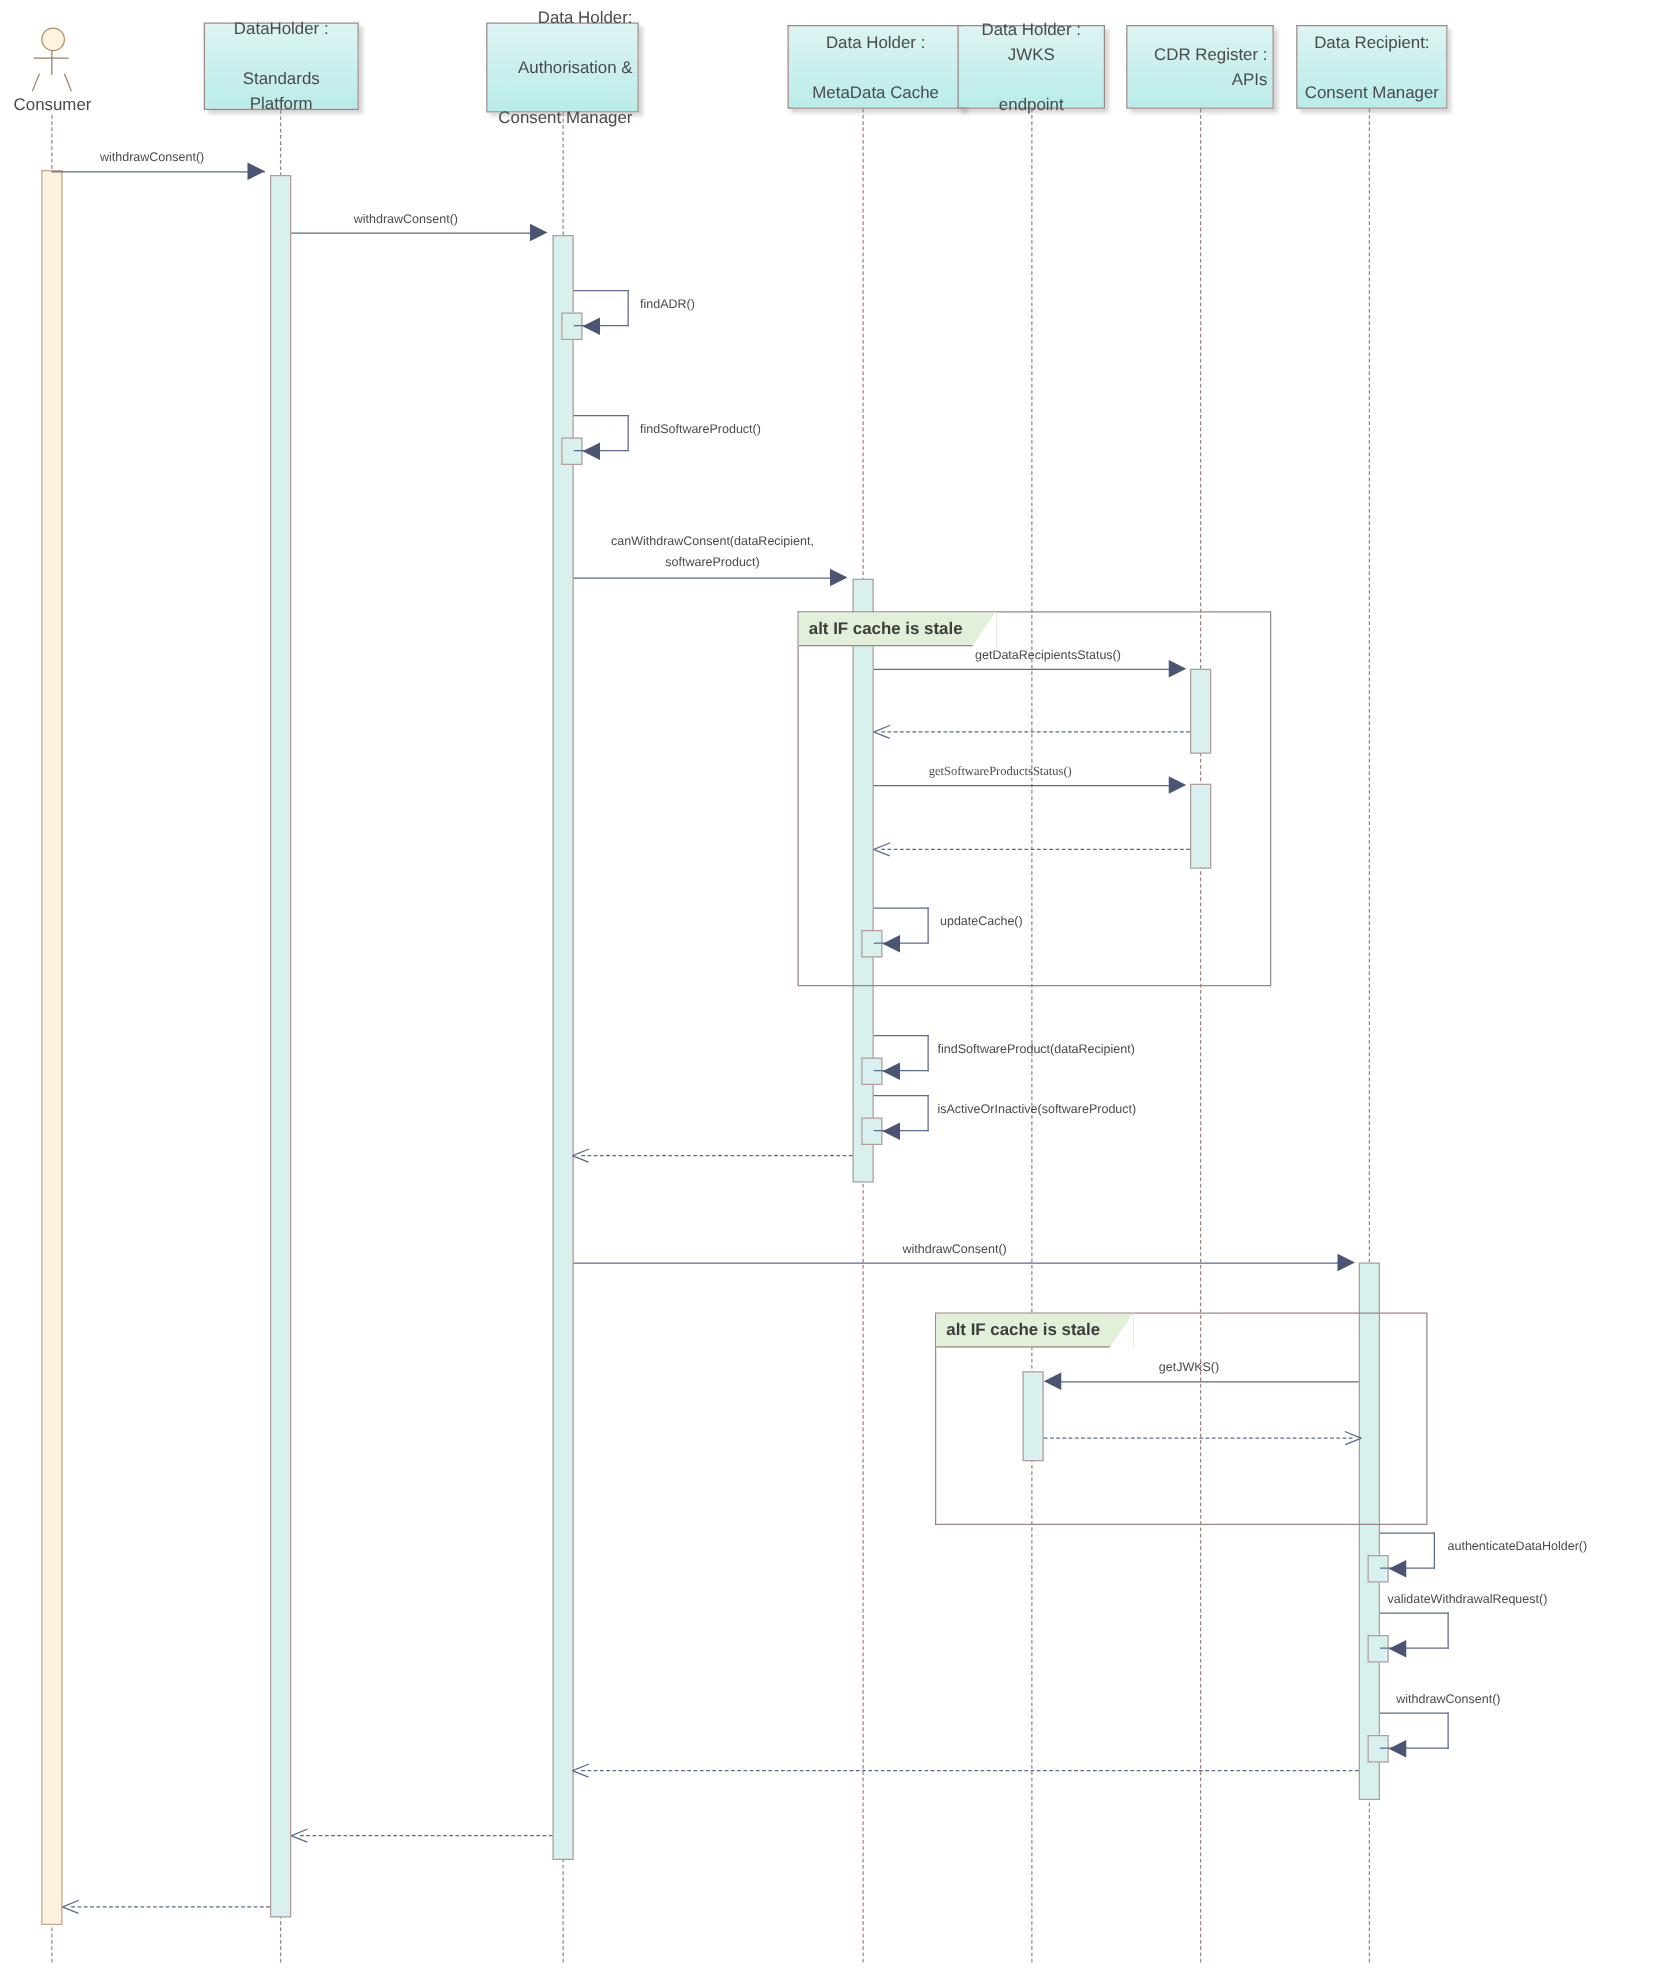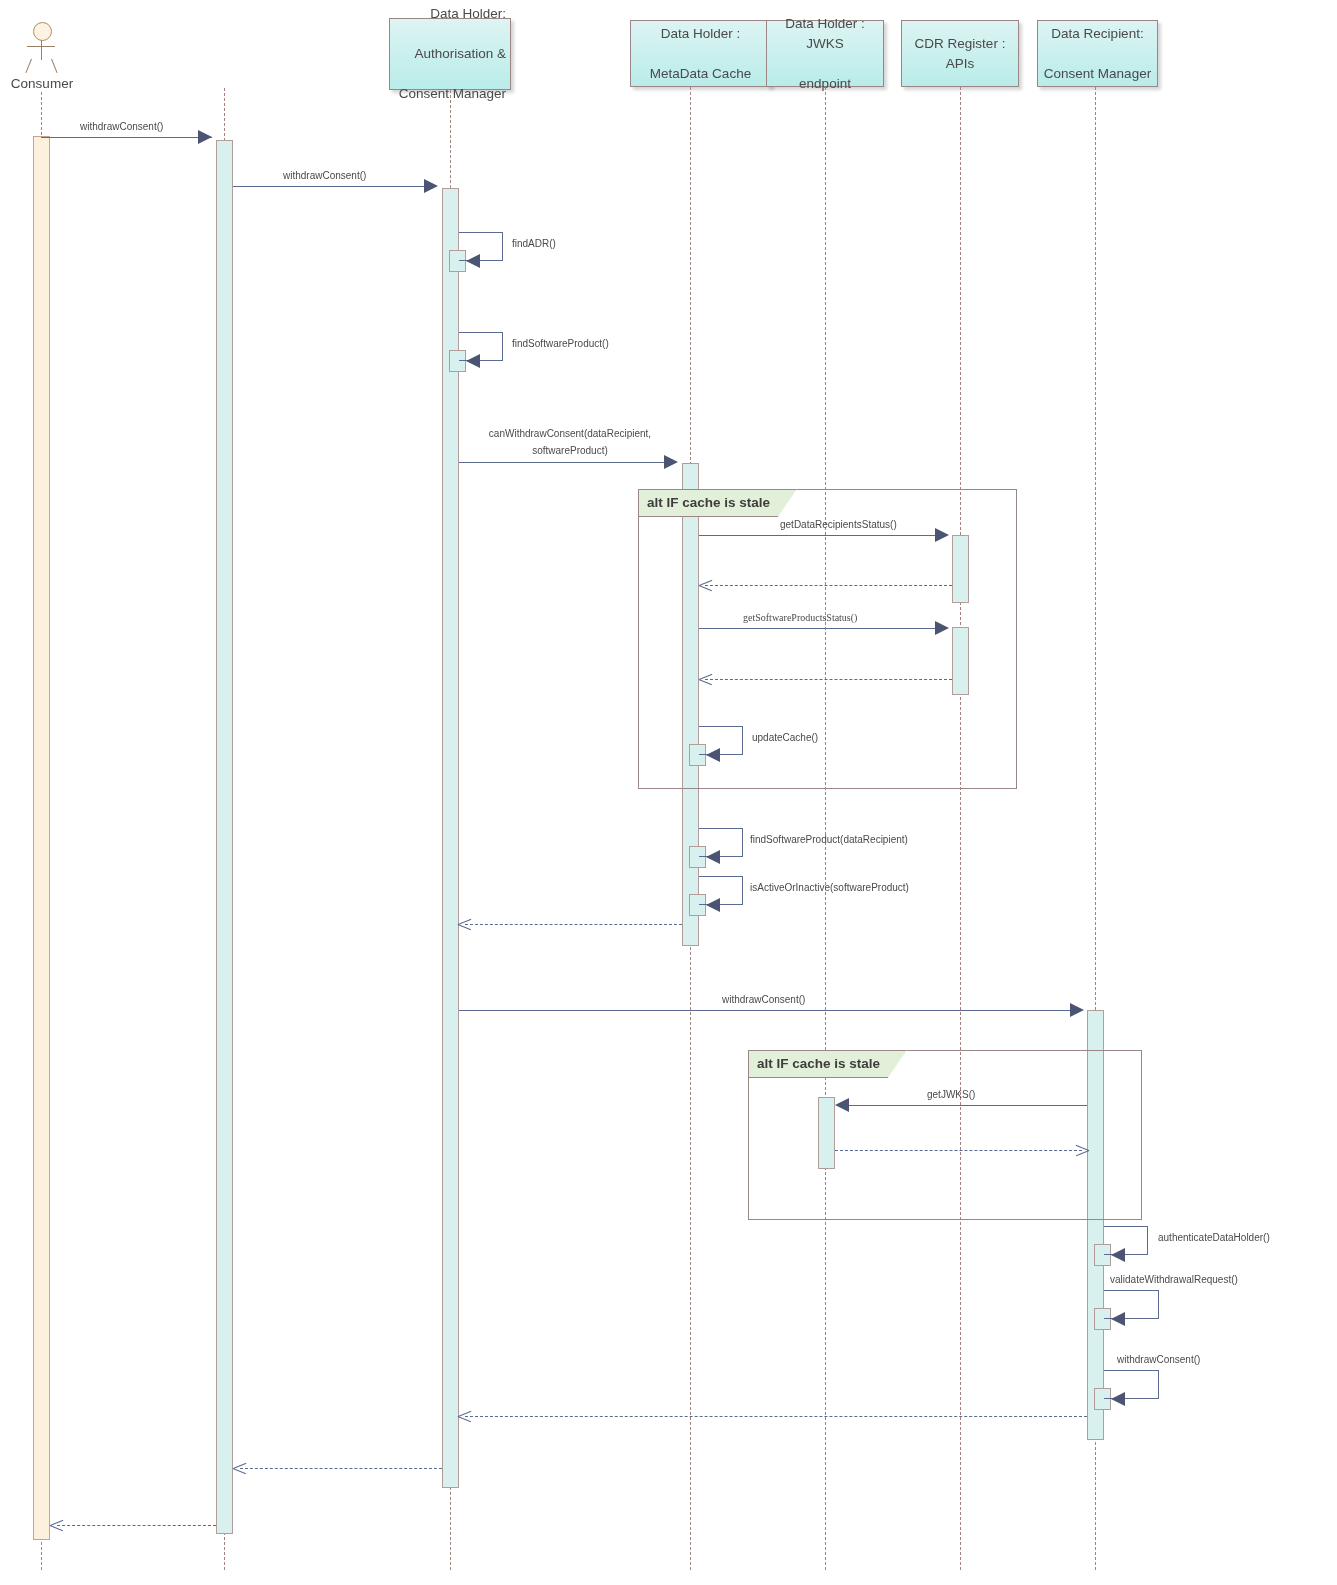--- a/index.html
+++ b/index.html
@@ -87,20 +87,26 @@
 
   <div class="actor" style="left:24px;top:22px;width:36px;height:70px;">
     <div class="head"></div>
     <div class="body"></div>
     <div class="arms"></div>
     <div class="legL"></div>
     <div class="legR"></div>
     <div class="nm">Consumer</div>
   </div>
 
+  <div class="plbox" style="left:163px;top:18px;width:124px;height:70px;">
+    <span>
+      <span>DataHolder :</span><br>
+      <span>Standards Platform</span>
+    </span>
+  </div>
 
   <div class="plbox" style="left:389px;top:18px;width:122px;height:72px;text-align:right;">
     <span>
       <span>Data Holder:</span><br>
       <span>Authorisation &amp;</span><br>
       <span>Consent Manager</span>
     </span>
   </div>
 
   <div class="plbox" style="left:630px;top:20px;width:141px;height:67px;">
@@ -110,21 +116,21 @@
     </span>
   </div>
 
   <div class="plbox" style="left:766px;top:20px;width:118px;height:67px;">
     <span>
       <span>Data Holder : JWKS</span><br>
       <span>endpoint</span>
     </span>
   </div>
 
-  <div class="plbox" style="left:901px;top:20px;width:118px;height:67px;">
+  <div class="plbox" style="left:901px;top:20px;width:118px;height:67px;text-align:right;">
     <span>
       <span>CDR Register : APIs</span>
     </span>
   </div>
 
   <div class="plbox" style="left:1037px;top:20px;width:121px;height:67px;">
     <span>
       <span>Data Recipient:</span><br>
       <span>Consent Manager</span>
     </span>

